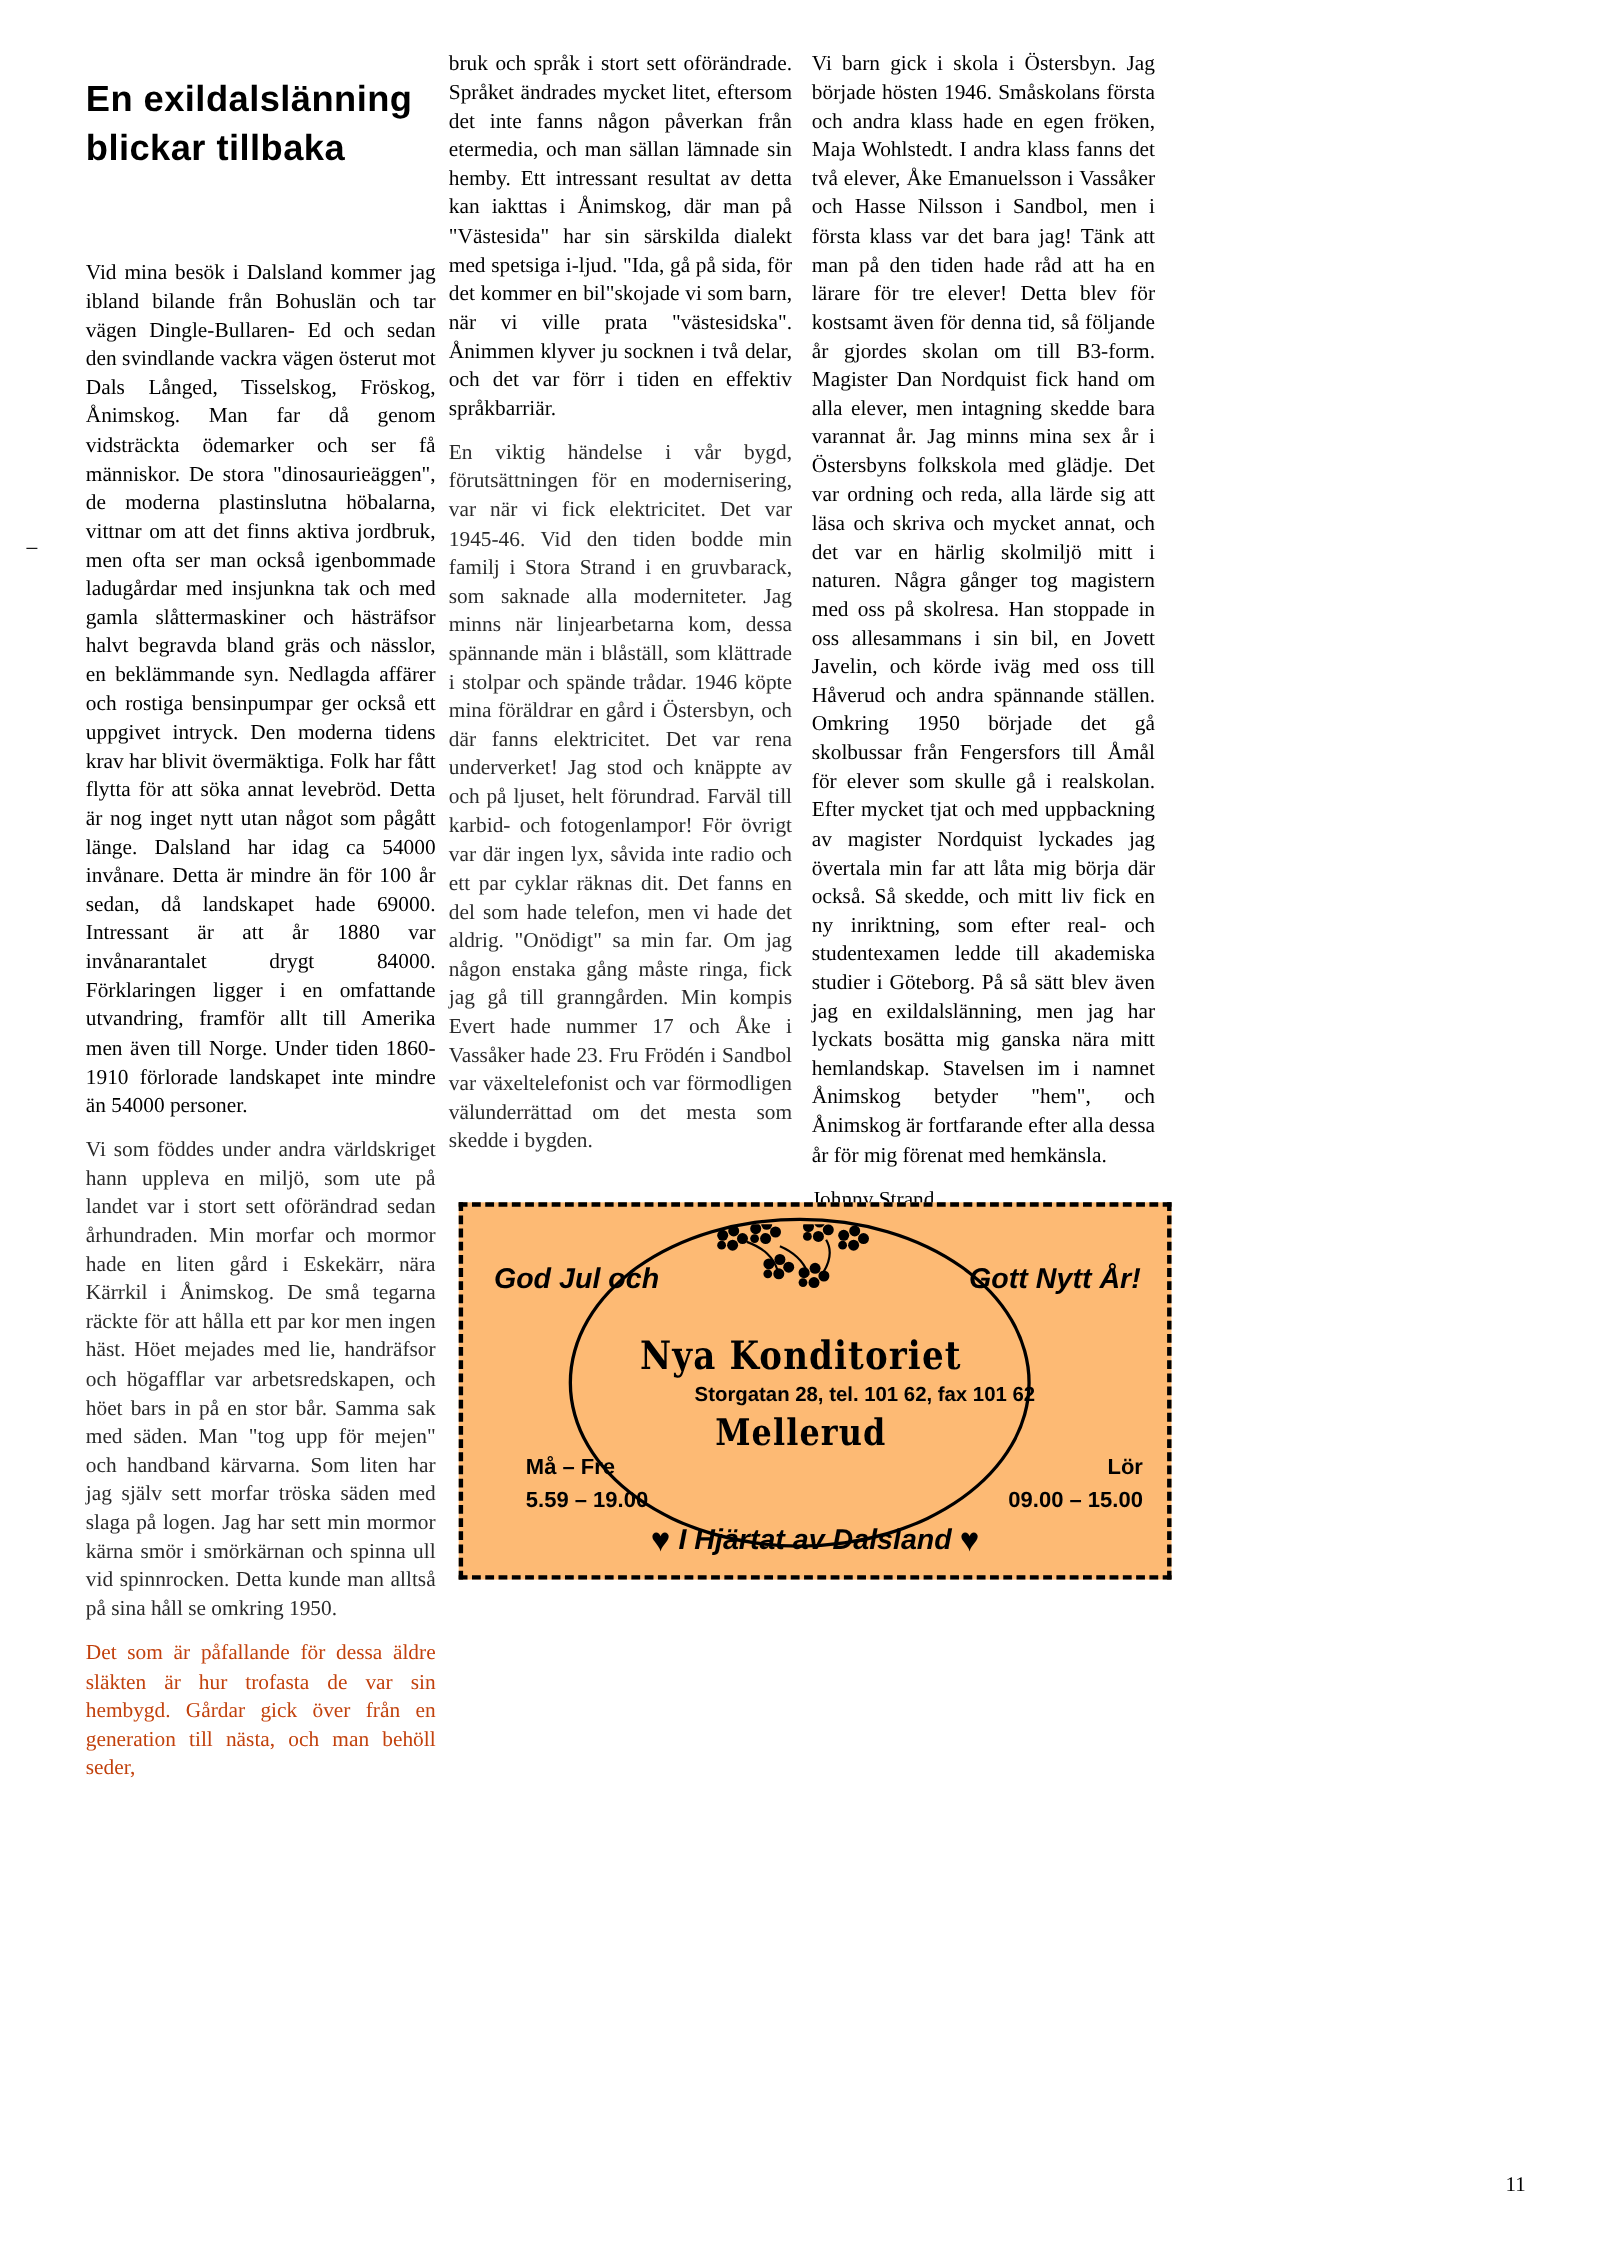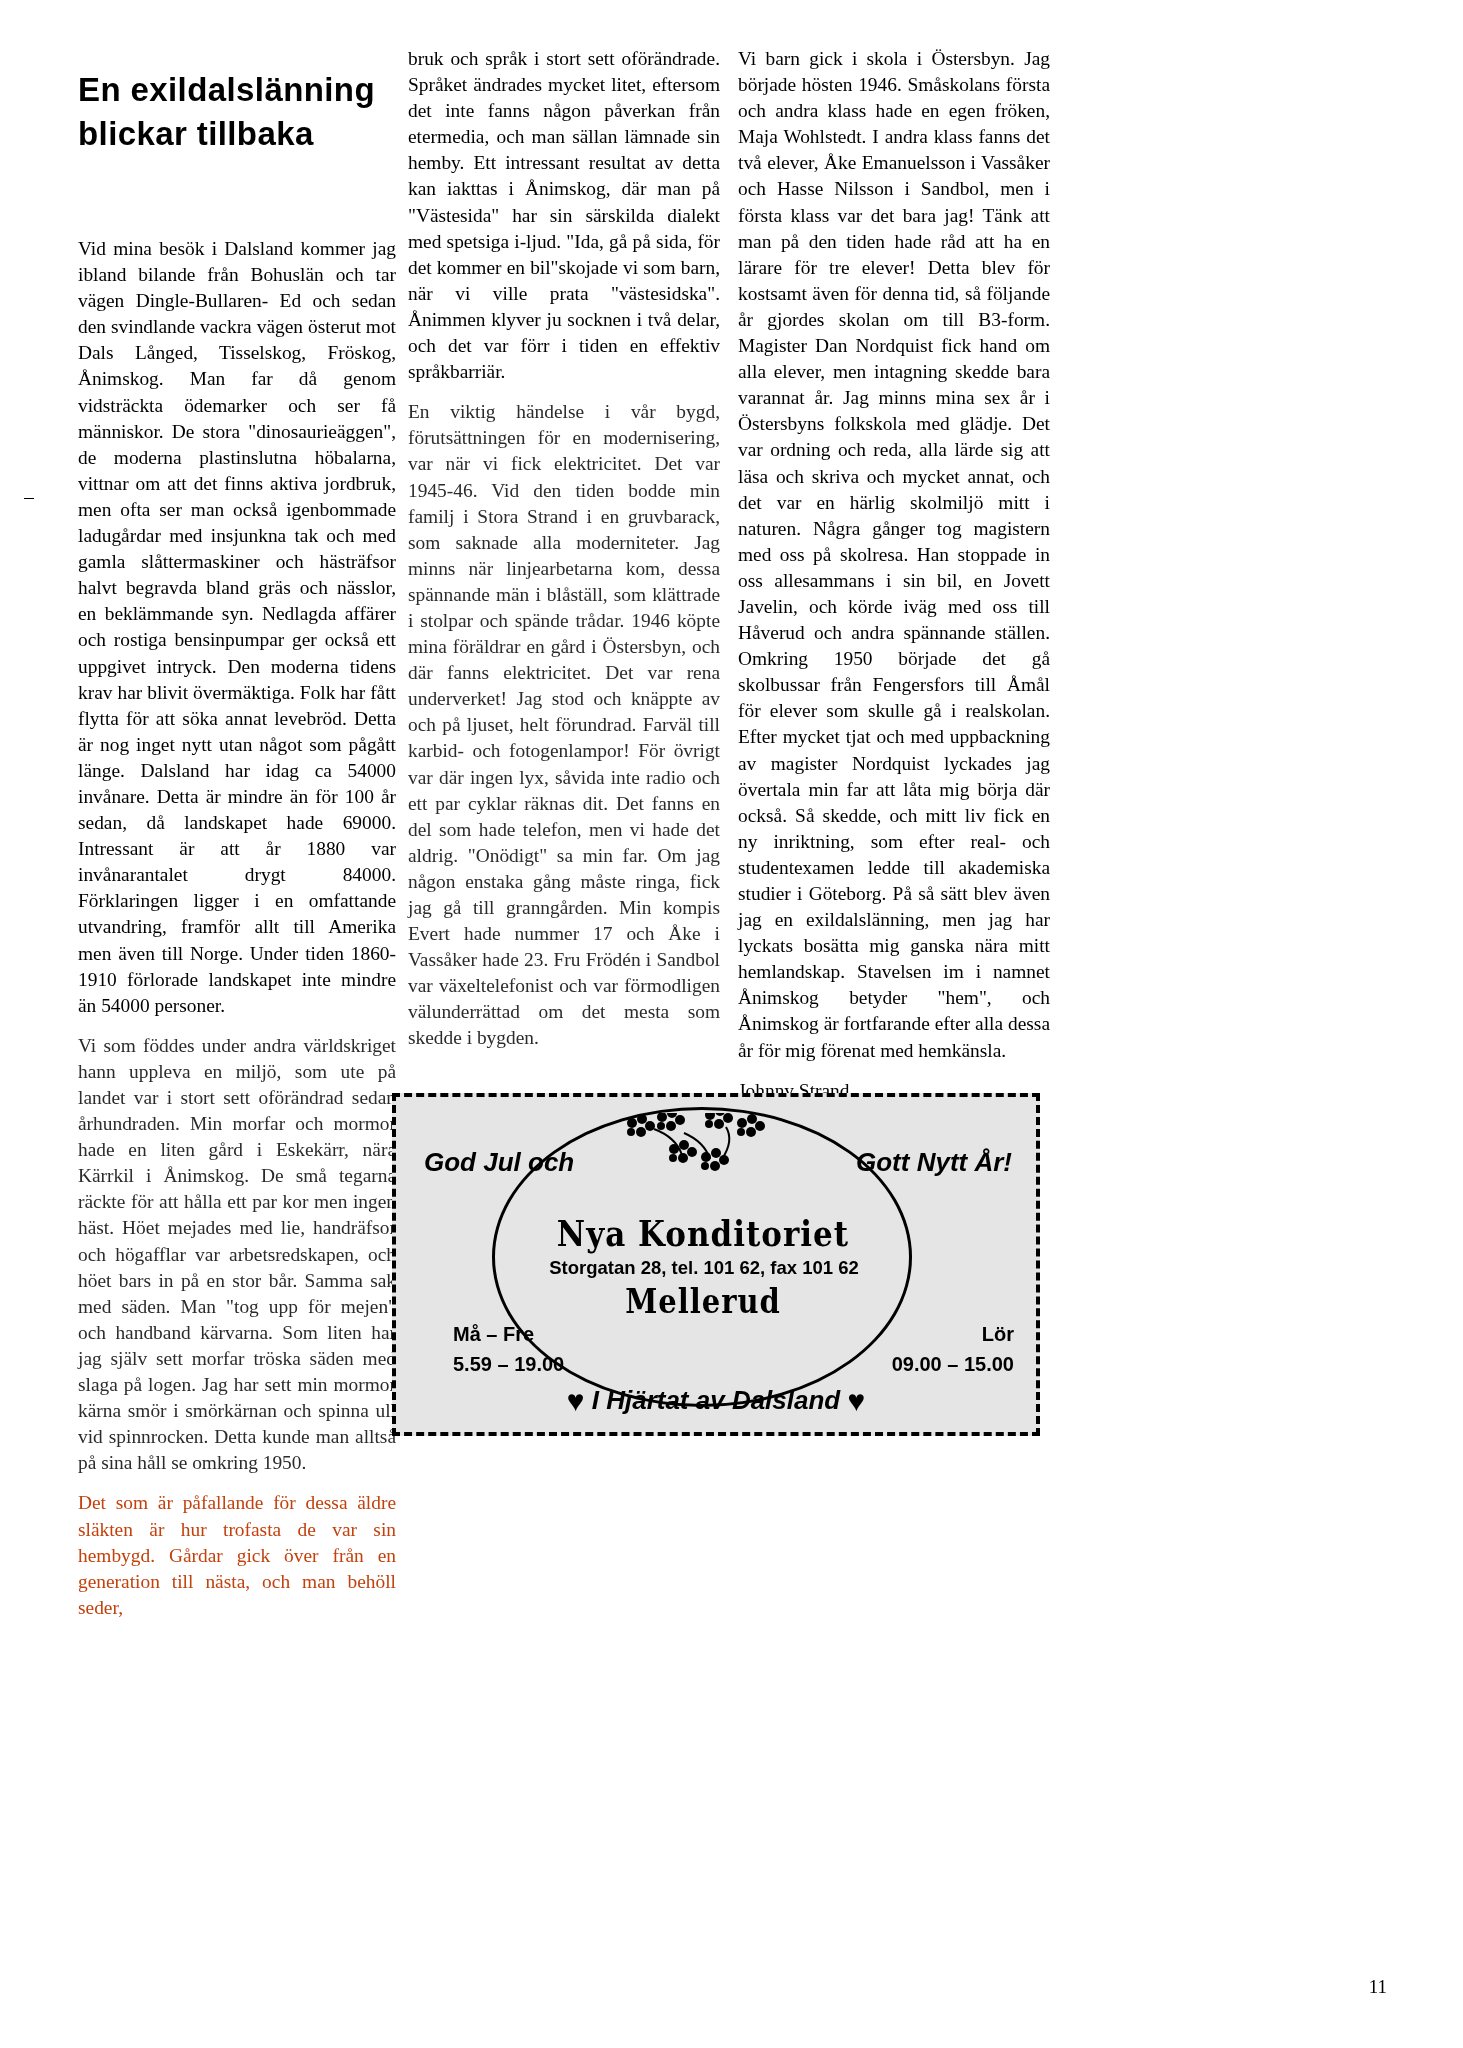--- a/index.html
+++ b/index.html
@@ -58,27 +58,27 @@
     font-size: 19.4px;
   }
 
   
   .fade1 { color: #2b2b2b; }
   .fade2 { color: #c2410c; }
 
   
   .ad {
     position: absolute;
-    left: 392px;
+    left: 417px;
     top: 1093px;
     width: 648px;
     height: 343px;
     border: 4px dashed #000;
     box-sizing: border-box;
-    background: #e5e5e5;
+    background: #fdba74;
   }
   .ad-inner {
     position: absolute;
     left: 0; top: 0; right: 0; bottom: 0;
   }
   .ellipse {
     position: absolute;
     left: 96px;
     top: 10px;
     width: 420px;
@@ -122,21 +122,21 @@
     font-weight: bold;
     font-size: 31px;
     letter-spacing: 1px;
     transform: scaleY(1.15);
   }
   .addr {
     position: absolute;
     left: 96px;
     top: 160px;
     width: 424px;
-    text-align: center;
+    text-align: right;
     font-family: "Liberation Sans", sans-serif;
     font-weight: bold;
     font-size: 18.5px;
   }
   .town {
     position: absolute;
     left: 112px;
     top: 188px;
     width: 390px;
     text-align: center;

